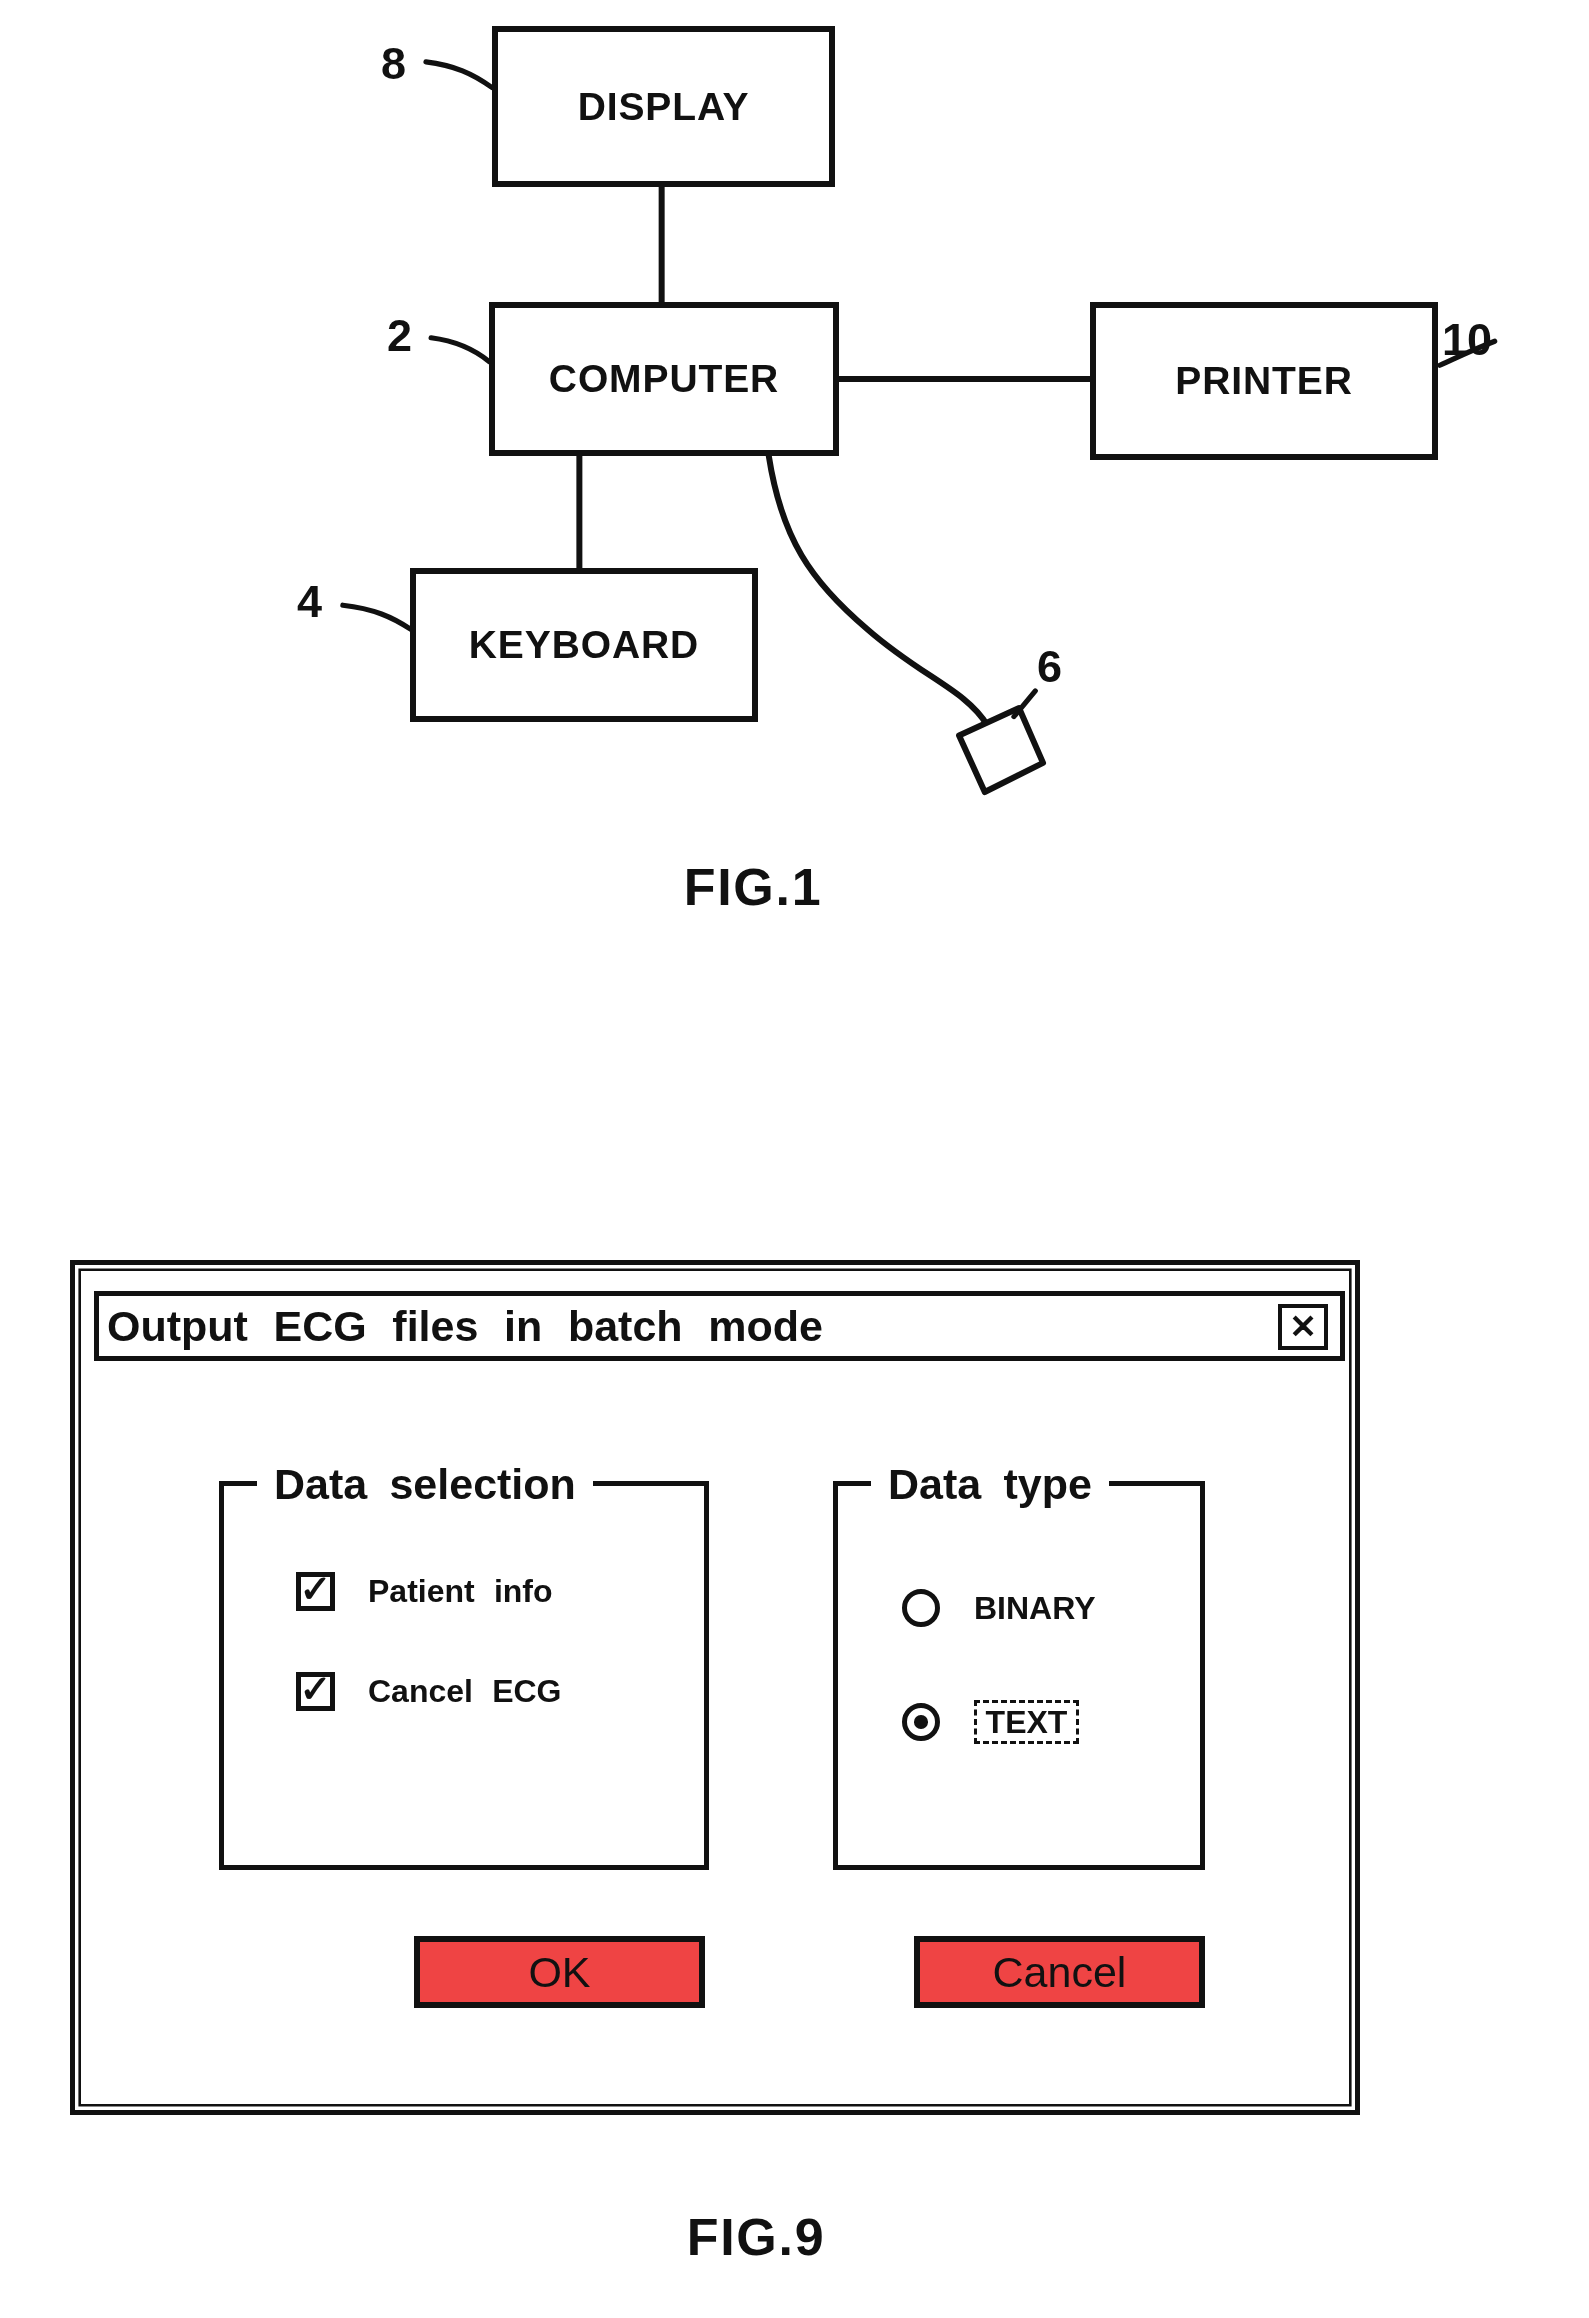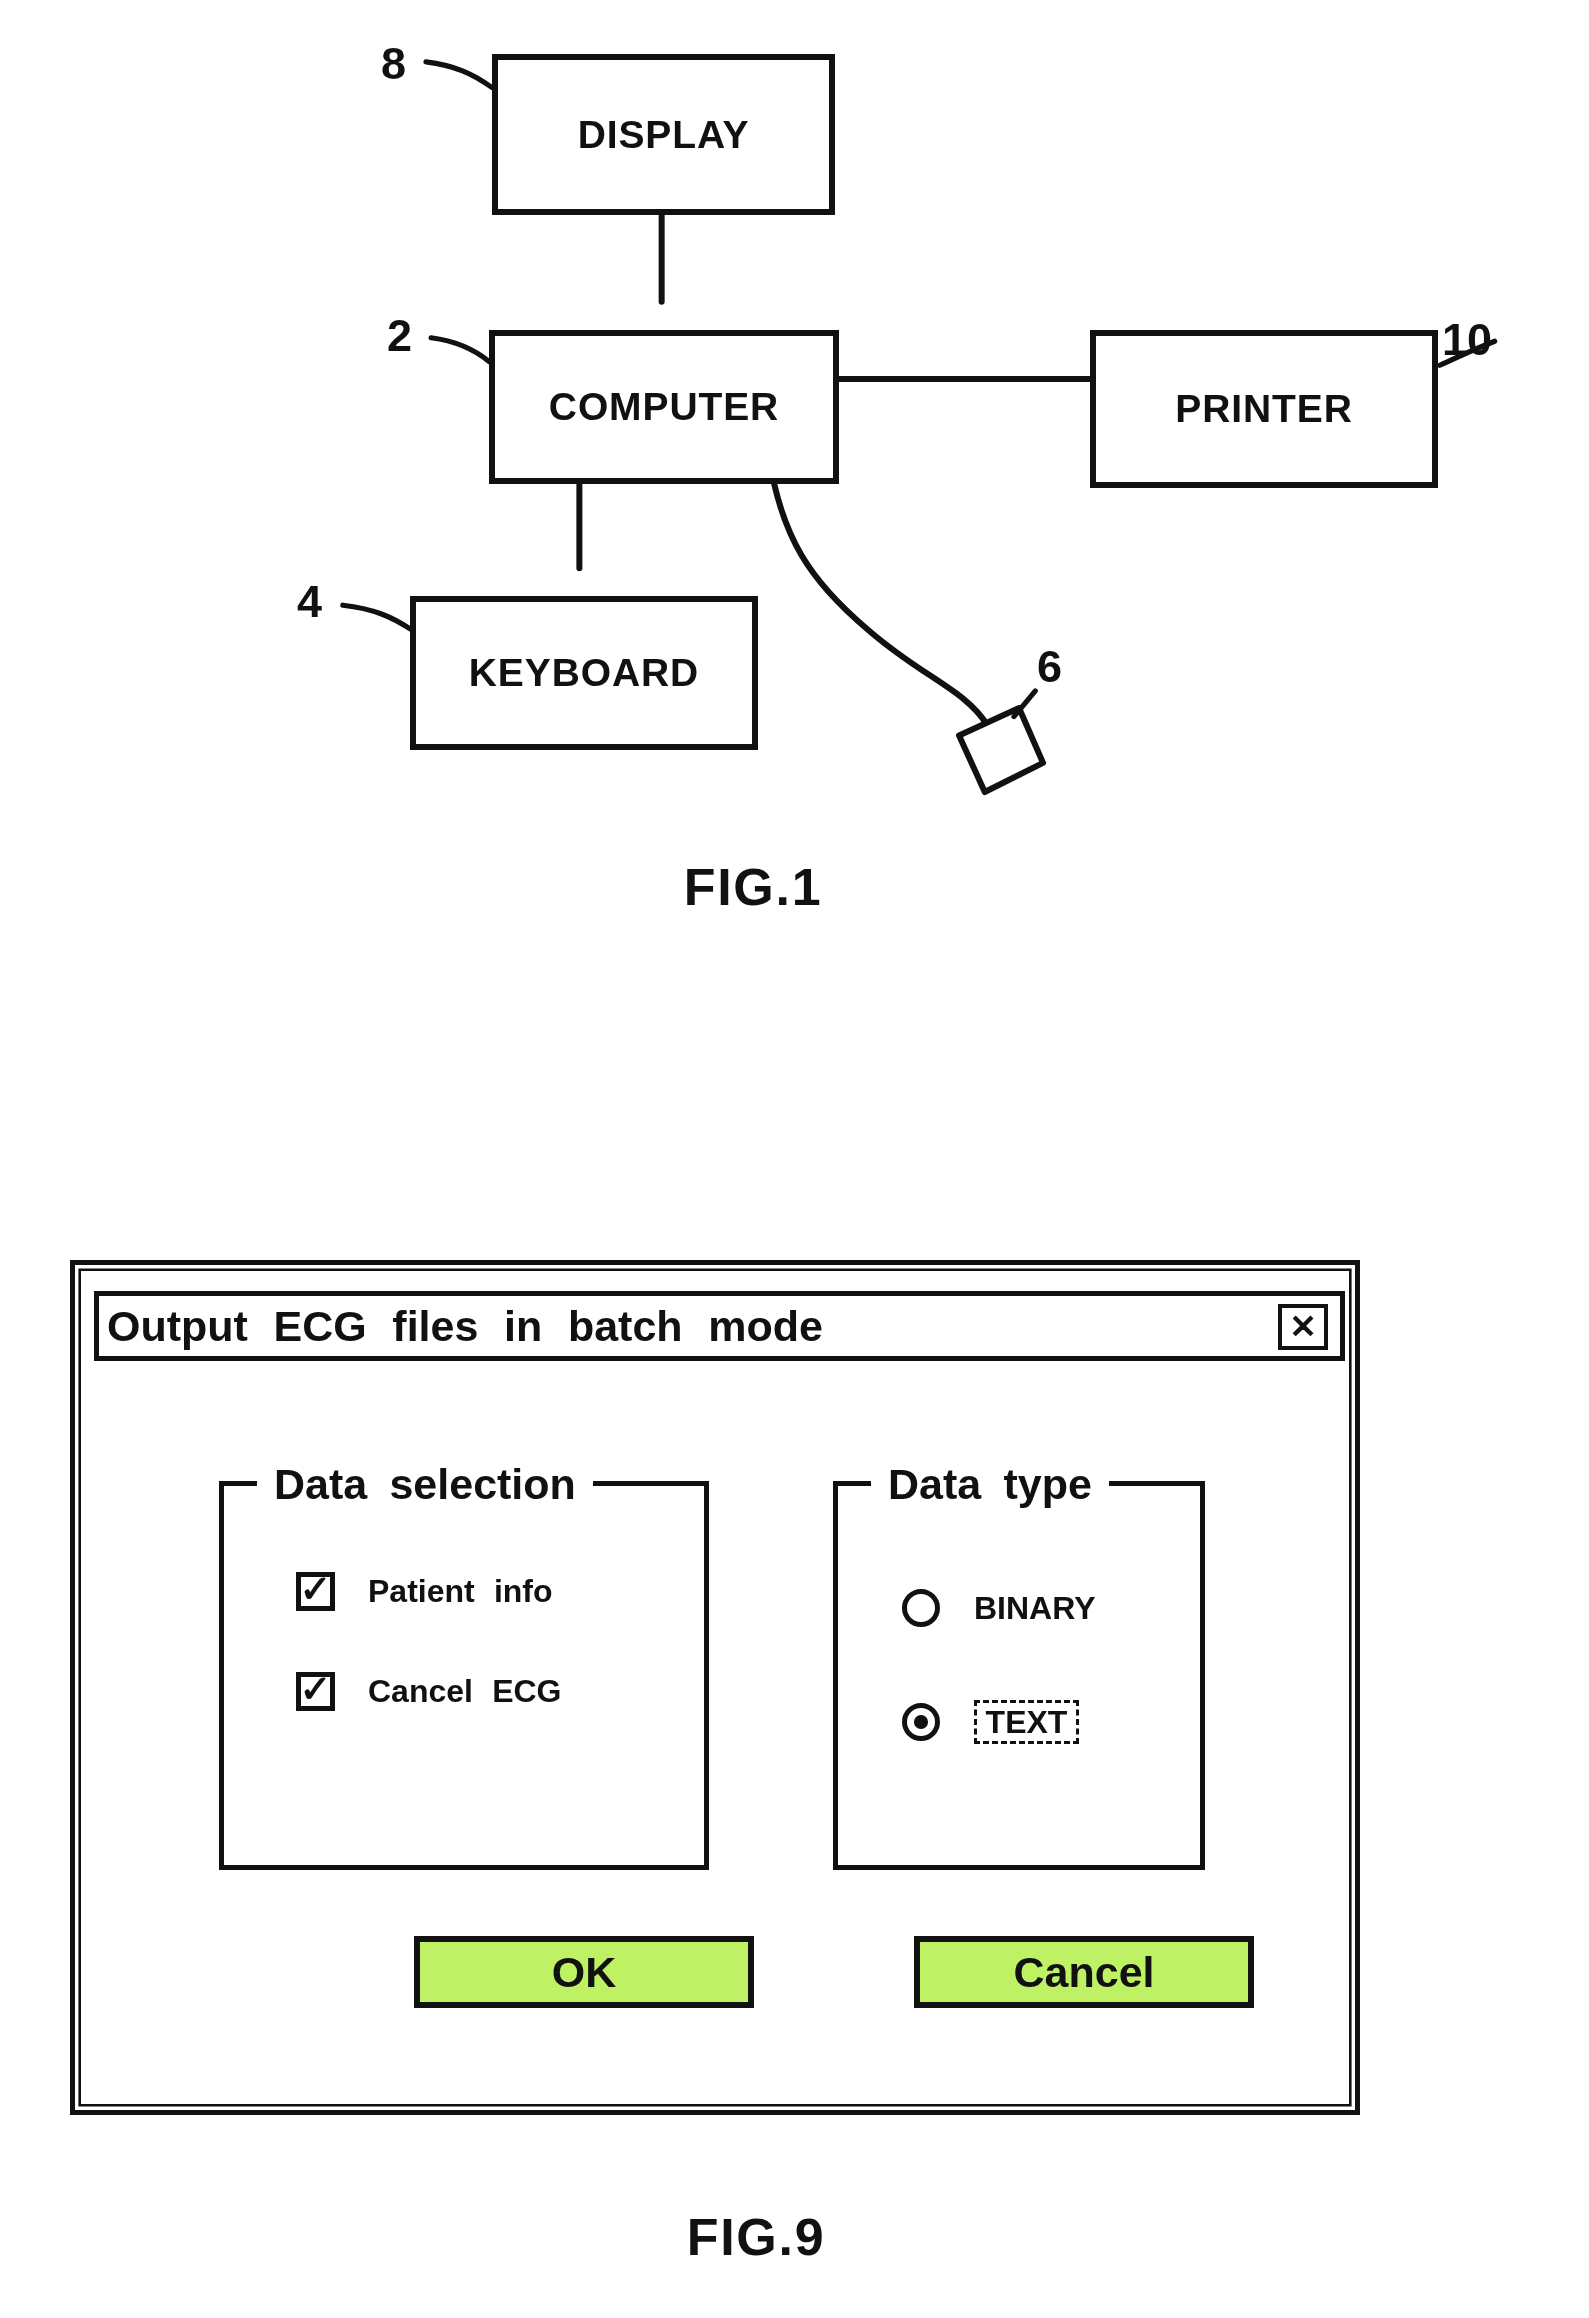--- a/index.html
+++ b/index.html
@@ -20,21 +20,20 @@
   .node {
     position: absolute;
     border: 6px solid #111;
     background: #fff;
     display: flex;
     align-items: center;
     justify-content: center;
     font-size: 39px;
     font-weight: 600;
     letter-spacing: 0.9px;
-    margin-top: 28px;
   }
   .ref {
     position: absolute;
     font-size: 45px;
     font-weight: 600;
   }
   .caption {
     position: absolute;
     width: 360px;
     text-align: center;
@@ -144,28 +143,28 @@
     background: #111;
     display: none;
   }
   .radio.selected .dot { display: block; }
   .dashed {
     border: 3.4px dashed #111;
     padding: 0.9px 8.6px;
   }
   .btn {
     position: absolute;
-    width: 340px; height: 72px;
+    width: 291px; height: 72px;
     border: 6px solid #111;
-    background: #bef264;
+    background: #ef4444;
     display: flex;
     align-items: center;
     justify-content: center;
     font-size: 43px;
-    font-weight: 700;
+    font-weight: 400;
   }
 </style>
 </head>
 <body>
 
 <div class="page">
 
   <svg class="wires" width="1589" height="943" viewBox="0 0 1854 1100">
     <path d="M 772 218 L 772 352" stroke="#111" stroke-width="7" fill="none" stroke-linecap="round"></path>
     <path d="M 978 442 L 1272 442" stroke="#111" stroke-width="7" fill="none" stroke-linecap="round"></path>

